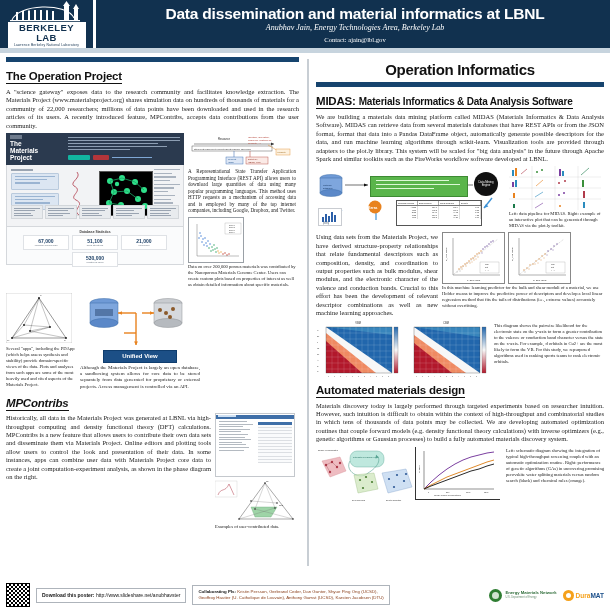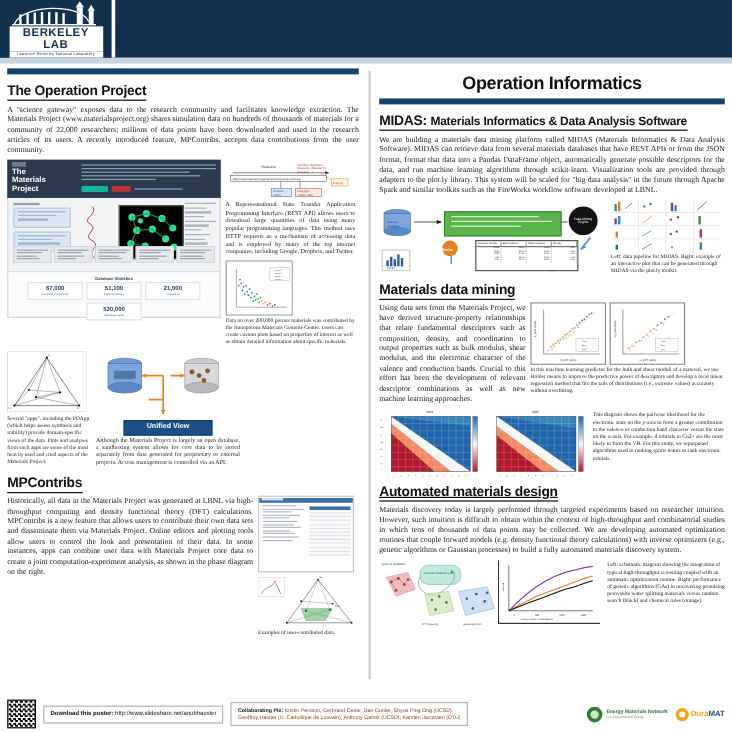--- a/index.html
+++ b/index.html
@@ -234,20 +234,25 @@
               <rect x="56" y="6" width="5" height="14"></rect>
               <polygon points="58.5,1 62,6 55,6"></polygon>
               <rect x="66" y="9" width="4" height="11"></rect>
               <polygon points="68,4 71,9 65,9"></polygon>
             </g>
             <rect x="2" y="20" width="70" height="1.2" fill="#ffffff"></rect>
           </svg>
         </div>
         <div class="logo-name">BERKELEY LAB</div>
         <div class="logo-sub">Lawrence Berkeley National Laboratory</div>
+      </div>
+      <div class="header-text">
+        <div class="ptitle">Data dissemination and material informatics at LBNL</div>
+        <div class="pauthors">Anubhav Jain, Energy Technologies Area, Berkeley Lab</div>
+        <div class="pcontact">Contact: ajain@lbl.gov</div>
       </div>
     </div>
   </div>
   <div class="header-rule"></div>
 
   <div class="cols">
 
     <div class="col col-left">
       <div class="band"></div>
 
@@ -536,21 +541,21 @@
               <polygon points="56,52 54,48.5 58,48.5" fill="#e8821e"></polygon>
               <polygon points="38,20 42,18.2 42,21.8" fill="#e8821e"></polygon>
             </svg>
           </div>
           <div class="unified" style="margin:1px auto 0 auto;">Unified View</div>
           <p class="cap" style="font-size:5px;line-height:6.4px;text-align:justify;margin-top:2px;">Although the Materials Project is largely an open database, a sandboxing system allows for core data to be stored separately from data generated for proprietary or external projects. Access management is controlled via an API.</p>
         </div>
       </div>
 
       
-      <h2 class="sec" style="margin-top:0;">MPContribs</h2>
+      <h2 class="sec" style="margin-top:0;font-style:italic;">MPContribs</h2>
       <div style="display:flex;gap:4px;align-items:flex-start;">
         <p class="body" style="flex:1;margin-top:1px;">Historically, all data in the Materials Project was generated at LBNL via high-throughput computing and density functional theory (DFT) calculations. MPContribs is a new feature that allows users to contribute their own data sets and disseminate them via Materials Project. Online editors and plotting tools allow users to control the look and presentation of their data. In some instances, apps can combine user data with Materials Project core data to create a joint computation-experiment analysis, as shown in the phase diagram on the right.</p>
         <div style="width:84px;">
           <div class="mpc-shot">
             <div class="bar">
                 <i></i>
               </div>
             <div class="lines" style="width:40px;">
               <i style="width:70%"></i>
                 <i style="width:85%"></i>
@@ -750,21 +755,20 @@
                 <circle cx="51" cy="40" r="1" fill="#e8821e"></circle>
                 <rect x="74" y="36" width="2" height="6" fill="#2b8cbe"></rect>
               </g>
             </svg>
           </div>
           <p class="cap">Left: data pipeline for MIDAS. Right: example of an interactive plot that can be generated through MIDAS via the plot.ly toolkit.</p>
         </div>
       </div>
 
       
-      <h2 class="sec" style="margin-top:2px;">Materials data mining</h2>
       <div style="display:flex;gap:4px;align-items:flex-start;">
         <p class="body" style="width:122px;margin-top:1px;">Using data sets from the Materials Project, we have derived structure-property relationships that relate fundamental descriptors such as composition, density, and coordination to output properties such as bulk modulus, shear modulus, and the electronic character of the valence and conduction bands. Crucial to this effort has been the development of relevant descriptor combinations as well as new machine learning approaches.</p>
         <div style="flex:1;">
           <div class="sc-pair">
             <div class="sc">
               <svg width="61" height="50" viewBox="0 0 61 50">
                 <rect x="0" y="0" width="61" height="50" fill="#fff"></rect>
                 <line x1="10" y1="42" x2="10" y2="5" stroke="#333" stroke-width=".4"></line>
                 <line x1="10" y1="42" x2="57" y2="42" stroke="#333" stroke-width=".4"></line>
                 <line x1="11" y1="41" x2="55" y2="6" stroke="#888" stroke-width=".35" stroke-dasharray="1,1"></line>
@@ -966,21 +970,21 @@
               <stop offset="1" stop-color="#2166ac"></stop>
                 </linearGradient>
               </defs>
             <rect x="78" y="2" width="4" height="46" fill="url(#cb2)" stroke="#666" stroke-width=".3"></rect>
           </svg>
         </div>
         <p class="cap" style="flex:1;margin-left:2px;">This diagram shows the pairwise likelihood for the electronic state on the y-axis to form a greater contribution to the valence or conduction band character versus the state on the x-axis. For example, d orbitals in Cu2+ are the most likely to form the VB. For this study, we repurposed algorithms used in ranking sports teams to rank electronic orbitals.</p>
       </div>
 
       
-      <h2 class="sec" style="margin-top:2px;text-decoration:underline;">Automated materials design</h2>
+      <h2 class="sec" style="margin-top:2px;">Automated materials design</h2>
       <p class="body">Materials discovery today is largely performed through targeted experiments based on researcher intuition. However, such intuition is difficult to obtain within the context of high-throughput and combinatorial studies in which tens of thousands of data points may be collected. We are developing automated optimization routines that couple forward models (e.g. density functional theory calculations) with inverse optimizers (e.g., genetic algorithms or Gaussian processes) to build a fully automated materials discovery system.</p>
 
       <div class="auto-row">
         <div class="auto-sch">
           <svg width="100" height="56" viewBox="0 0 100 56">
             <text x="2" y="4" font-size="2.2" font-family="Liberation Sans" fill="#333">Space of candidates</text>
             <g>
               <path d="M6 14 L24 10 L30 24 L14 30 Z" fill="#e8a0a8" opacity=".7" stroke="#c25a66" stroke-width=".4"></path>
               <g fill="#b03a4a">
                   <circle cx="10" cy="18" r="1.2"></circle>

